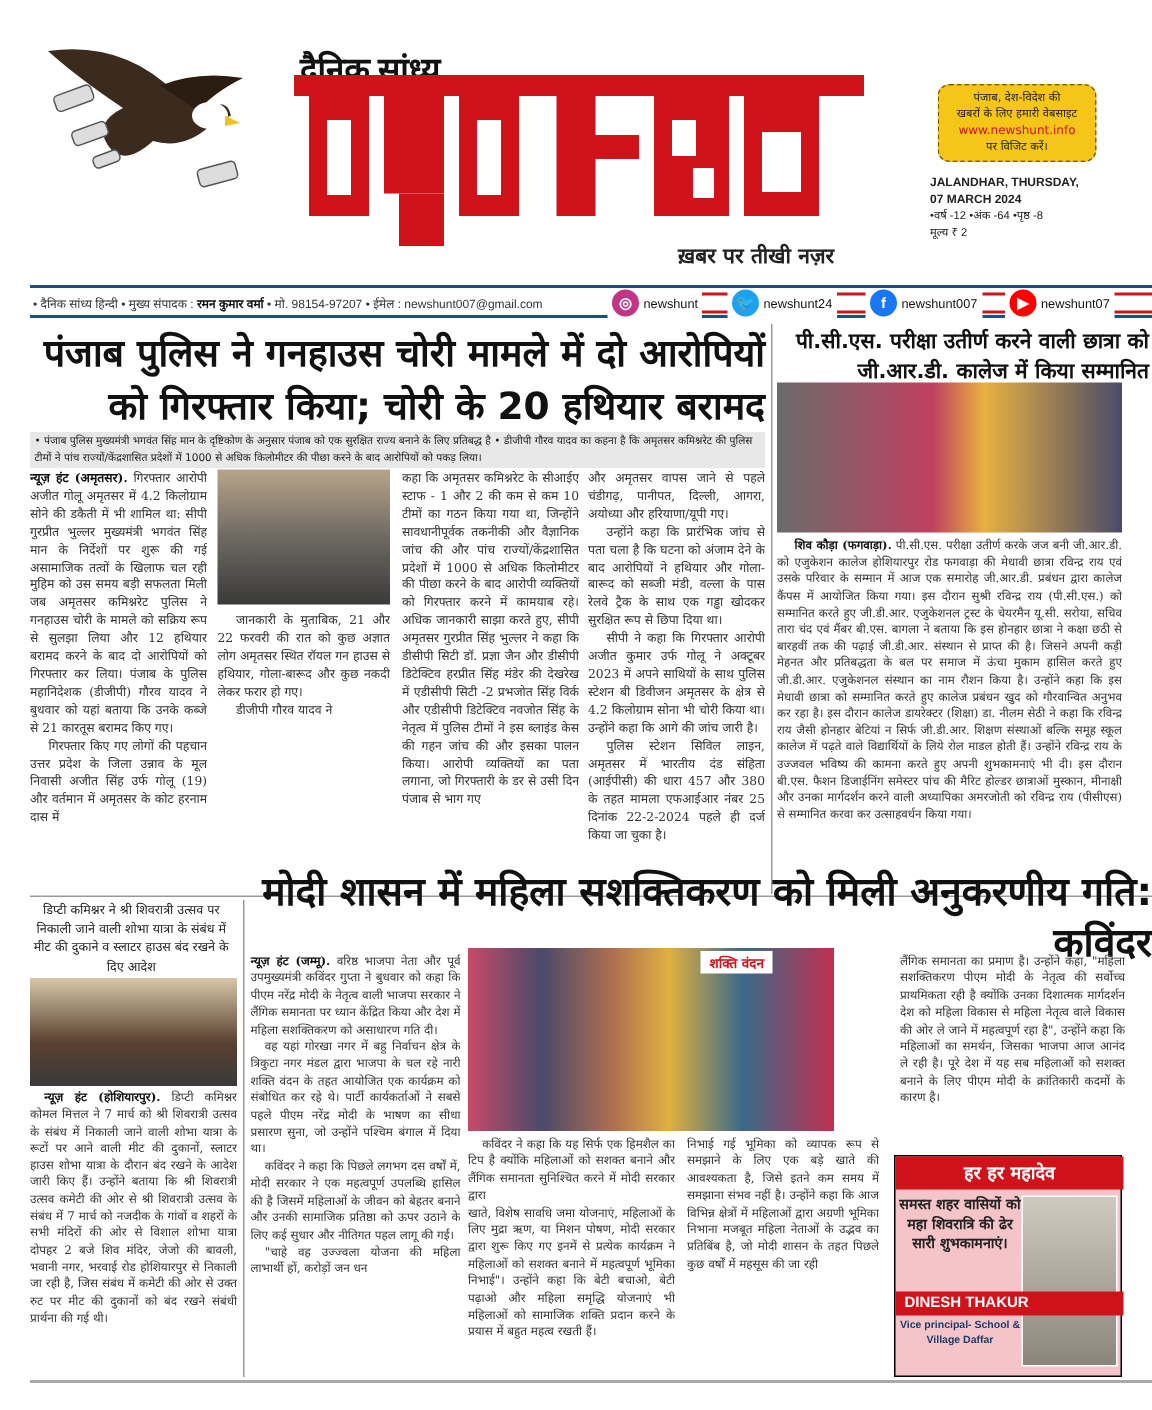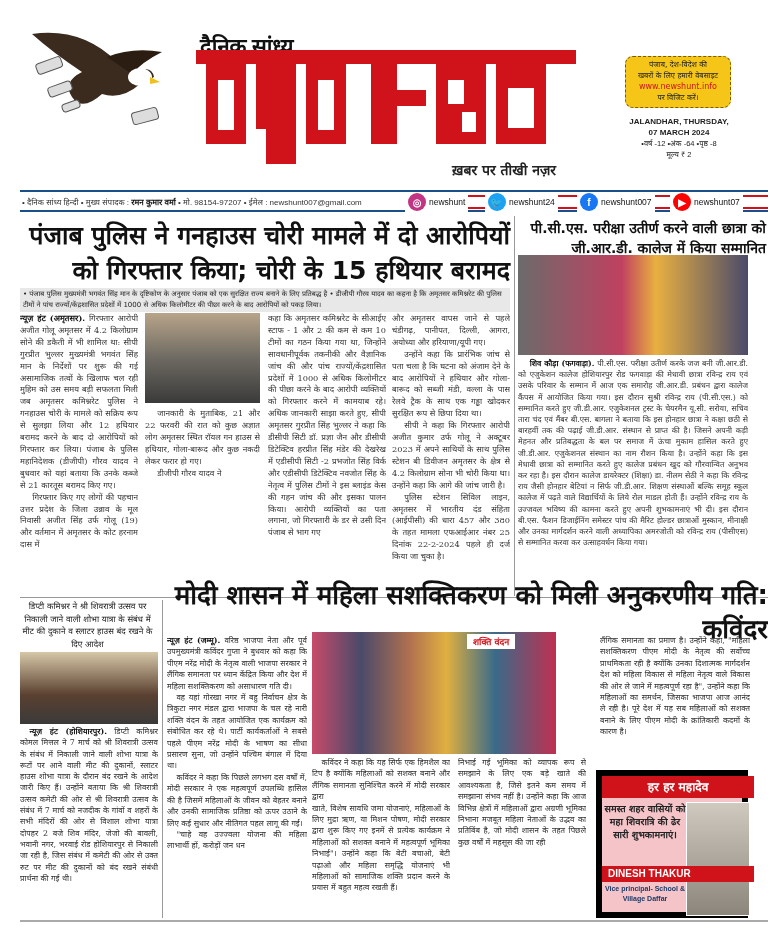--- a/index.html
+++ b/index.html
@@ -5,38 +5,38 @@
 *{box-sizing:border-box;margin:0;padding:0}
 body{width:768px;height:940px;background:#fff;font-family:"DejaVu Serif",serif;color:#222;overflow:hidden;position:relative}
 .abs{position:absolute}
 
 .eagle{left:22px;top:22px;width:150px;height:120px}
 .sandhya{left:200px;top:30px;font-family:Liberation Serif, serif;font-weight:bold;font-size:22px;color:#111}
 .logo{left:196px;top:50px;width:380px;height:120px}
 .tagline{left:452px;top:160px;font-family:"DejaVu Sans",sans-serif;font-weight:bold;font-size:14px;color:#222}
 .promo{left:625px;top:56px;width:106px;height:52px;background:#f5c518;border:1px dashed #7a5a00;border-radius:8px;text-align:center;font-family:"DejaVu Sans",sans-serif;font-size:7.5px;line-height:11px;padding-top:2px;color:#222}
 .promo .url{color:#d0131a;font-weight:normal;font-size:8px}
-.dateblk{left:620px;top:116px;width:118px;text-align:center;font-family:"Liberation Sans",sans-serif;font-size:7.5px;line-height:11px}
+.dateblk{left:620px;top:116px;width:118px;text-align:left;font-family:"Liberation Sans",sans-serif;font-size:7.5px;line-height:11px}
 .dateblk .b{font-weight:bold;font-size:8px}
 .strip{left:20px;top:190px;width:750px;height:22px;border-top:2px solid #1a4f8a;border-bottom:2px solid #1a4f8a}
 .strip .info{position:absolute;left:2px;top:4px;font-family:"Liberation Sans",sans-serif;font-size:8px;color:#333}
 .strip .info b{font-weight:bold;color:#111}
 .social{position:absolute;top:0px;height:20px;display:flex;align-items:center;font-family:"Liberation Sans",sans-serif;font-size:8.5px;color:#111}
 .socico{width:18px;height:18px;border-radius:50%;display:inline-flex;align-items:center;justify-content:center;color:#fff;font-weight:bold;font-size:10px;margin-right:3px}
 .redline{position:absolute;left:395px;top:3px;width:355px;height:2px;background:#d0131a}
 .redline2{position:absolute;left:395px;top:15px;width:355px;height:2px;background:#d0131a}
 
 .h1{font-family:"DejaVu Sans",sans-serif;font-weight:bold;color:#111;text-align:right}
 .deck{left:20px;top:288px;width:490px;background:#e8e8e8;font-family:"DejaVu Sans",sans-serif;font-size:7px;line-height:11px;padding:1px 3px;color:#222}
 .col{font-size:8.2px;line-height:11.9px;text-align:justify;color:#333}
 .col b{color:#111}
 .photo{background:#888}
 .vr{background:#999;width:1px}
 .hr{background:#999;height:1px}
-.adbox{left:596px;top:770px;width:152px;height:148px;background:#f4c4c8;border:6px solid #000000}
+.adbox{left:596px;top:770px;width:152px;height:148px;background:#f4c4c8;border:1px solid #000000}
 .adhead{position:absolute;left:0;top:0;width:152px;height:22px;background:#d0131a;color:#fff;text-align:center;font-family:"DejaVu Sans",sans-serif;font-weight:bold;font-size:12px;line-height:22px}
 .admsg{position:absolute;left:2px;top:26px;width:82px;text-align:center;font-family:"DejaVu Sans",sans-serif;font-weight:bold;font-size:9.5px;line-height:13px;color:#222}
 .adname{position:absolute;left:0;top:90px;width:152px;height:16px;background:#d0131a;color:#fff;font-family:"Liberation Sans",sans-serif;font-weight:bold;font-size:10px;line-height:16px;padding-left:6px}
 .adrole{position:absolute;left:0;top:108px;width:86px;text-align:center;font-family:"Liberation Sans",sans-serif;font-weight:bold;font-size:7px;line-height:10px;color:#1a3a6a}
 .adphoto{position:absolute;left:84px;top:26px;width:64px;height:114px;background:linear-gradient(#cfc9c0,#8c857c);border:1px solid #fff}
 </style>
 </head>
 <body>
 
 <div class="abs eagle">
@@ -107,21 +107,21 @@
     <span>newshunt007</span>
   </div>
   <div class="social" style="left:650px;background:#fff;padding:0 3px">
     <span class="socico" style="background:#ff0000">▶</span>
     <span>newshunt07</span>
   </div>
 </div>
 
 <div class="abs h1" style="left:20px;top:218px;width:490px;font-size:25px;line-height:35px">
   <div>पंजाब पुलिस ने गनहाउस चोरी मामले में दो आरोपियों</div>
-  <div>को गिरफ्तार किया; चोरी के 15 हथियार बरामद</div>
+  <div>को गिरफ्तार किया; चोरी के 20 हथियार बरामद</div>
 </div>
 <div class="abs deck">• पंजाब पुलिस मुख्यमंत्री भगवंत सिंह मान के दृष्टिकोण के अनुसार पंजाब को एक सुरक्षित राज्य बनाने के लिए प्रतिबद्ध है • डीजीपी गौरव यादव का कहना है कि अमृतसर कमिश्नरेट की पुलिस टीमों ने पांच राज्यों/केंद्रशासित प्रदेशों में 1000 से अधिक किलोमीटर की पीछा करने के बाद आरोपियों को पकड़ लिया।</div>
 
 <div class="abs col" style="left:20px;top:313px;width:118px;height:280px;overflow:hidden">
   <p><b>न्यूज़ हंट (अमृतसर).</b> <span>गिरफ्तार आरोपी अजीत गोलू अमृतसर में 4.2 किलोग्राम सोने की डकैती में भी शामिल था: सीपी गुरप्रीत भुल्लर मुख्यमंत्री भगवंत सिंह मान के निर्देशों पर शुरू की गई असामाजिक तत्वों के खिलाफ चल रही मुहिम को उस समय बड़ी सफलता मिली जब अमृतसर कमिश्नरेट पुलिस ने गनहाउस चोरी के मामले को सक्रिय रूप से सुलझा लिया और 12 हथियार बरामद करने के बाद दो आरोपियों को गिरफ्तार कर लिया। पंजाब के पुलिस महानिदेशक (डीजीपी) गौरव यादव ने बुधवार को यहां बताया कि उनके कब्जे से 21 कारतूस बरामद किए गए।</span></p>
   <p style="text-indent:1.5em">गिरफ्तार किए गए लोगों की पहचान उत्तर प्रदेश के जिला उन्नाव के मूल निवासी अजीत सिंह उर्फ गोलू (19) और वर्तमान में अमृतसर के कोट हरनाम दास में</p>
 </div>
 <div class="abs photo" style="left:145px;top:313px;width:115px;height:90px;background:linear-gradient(#b8a48a,#6e6a62 50%,#3a3a3a)"></div>
 <div class="abs col" style="left:145px;top:408px;width:115px;height:185px;overflow:hidden">
   <p style="text-indent:1.5em">जानकारी के मुताबिक, 21 और 22 फरवरी की रात को कुछ अज्ञात लोग अमृतसर स्थित रॉयल गन हाउस से हथियार, गोला-बारूद और कुछ नकदी लेकर फरार हो गए।</p>

